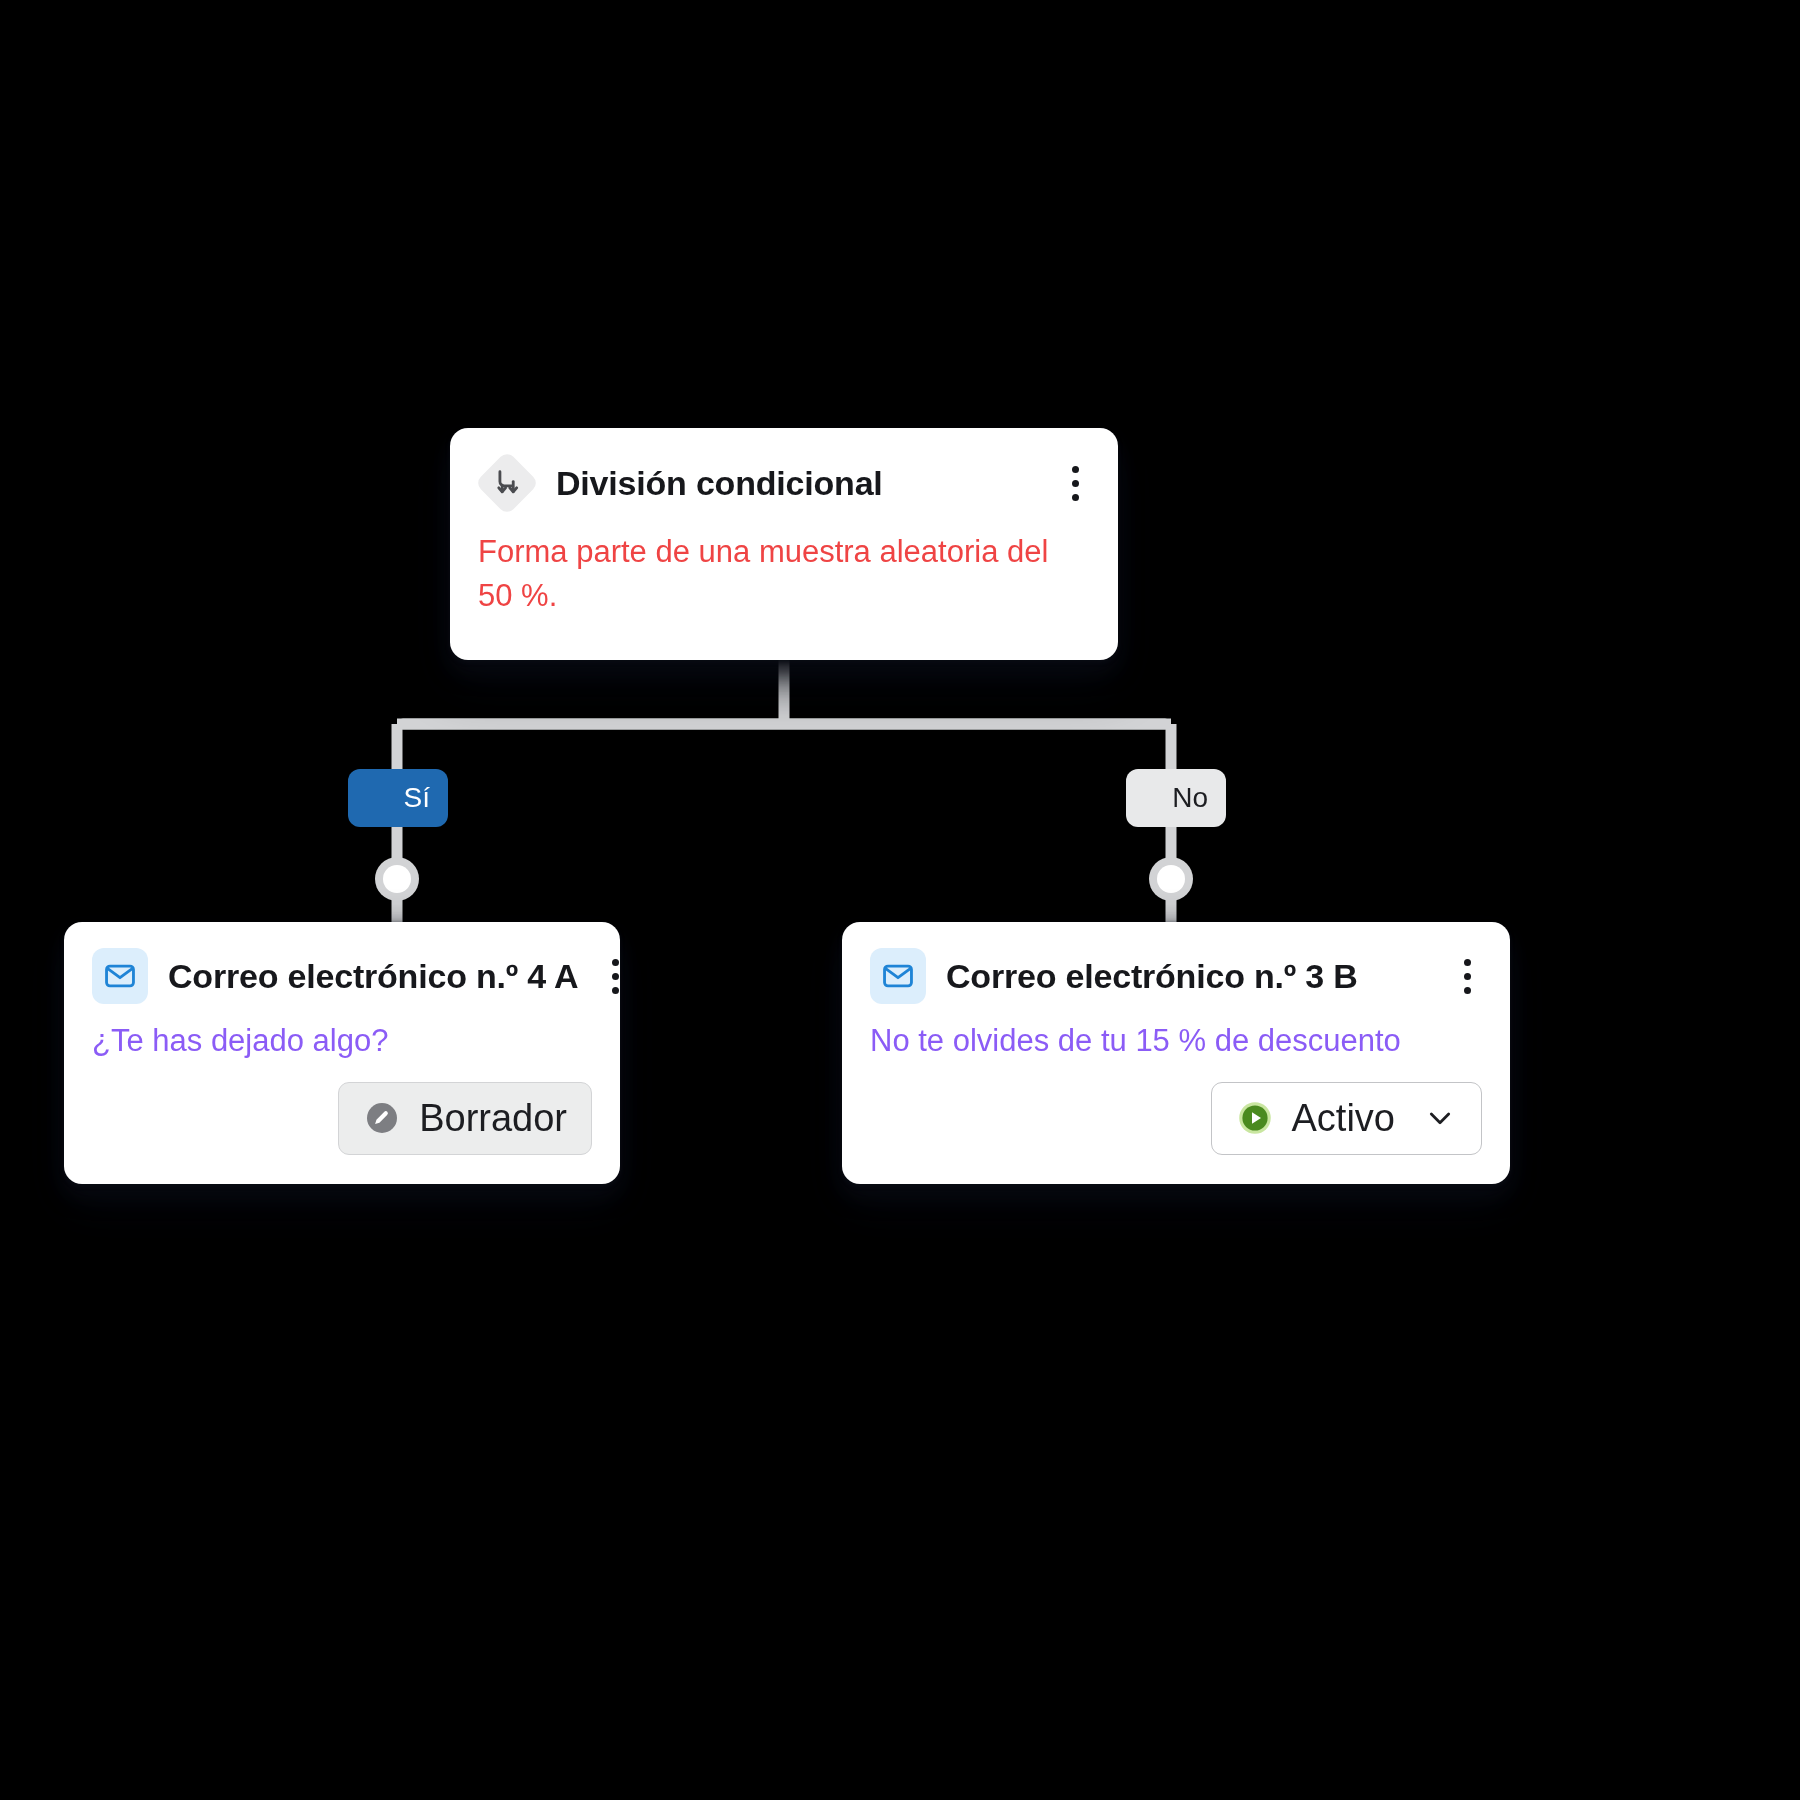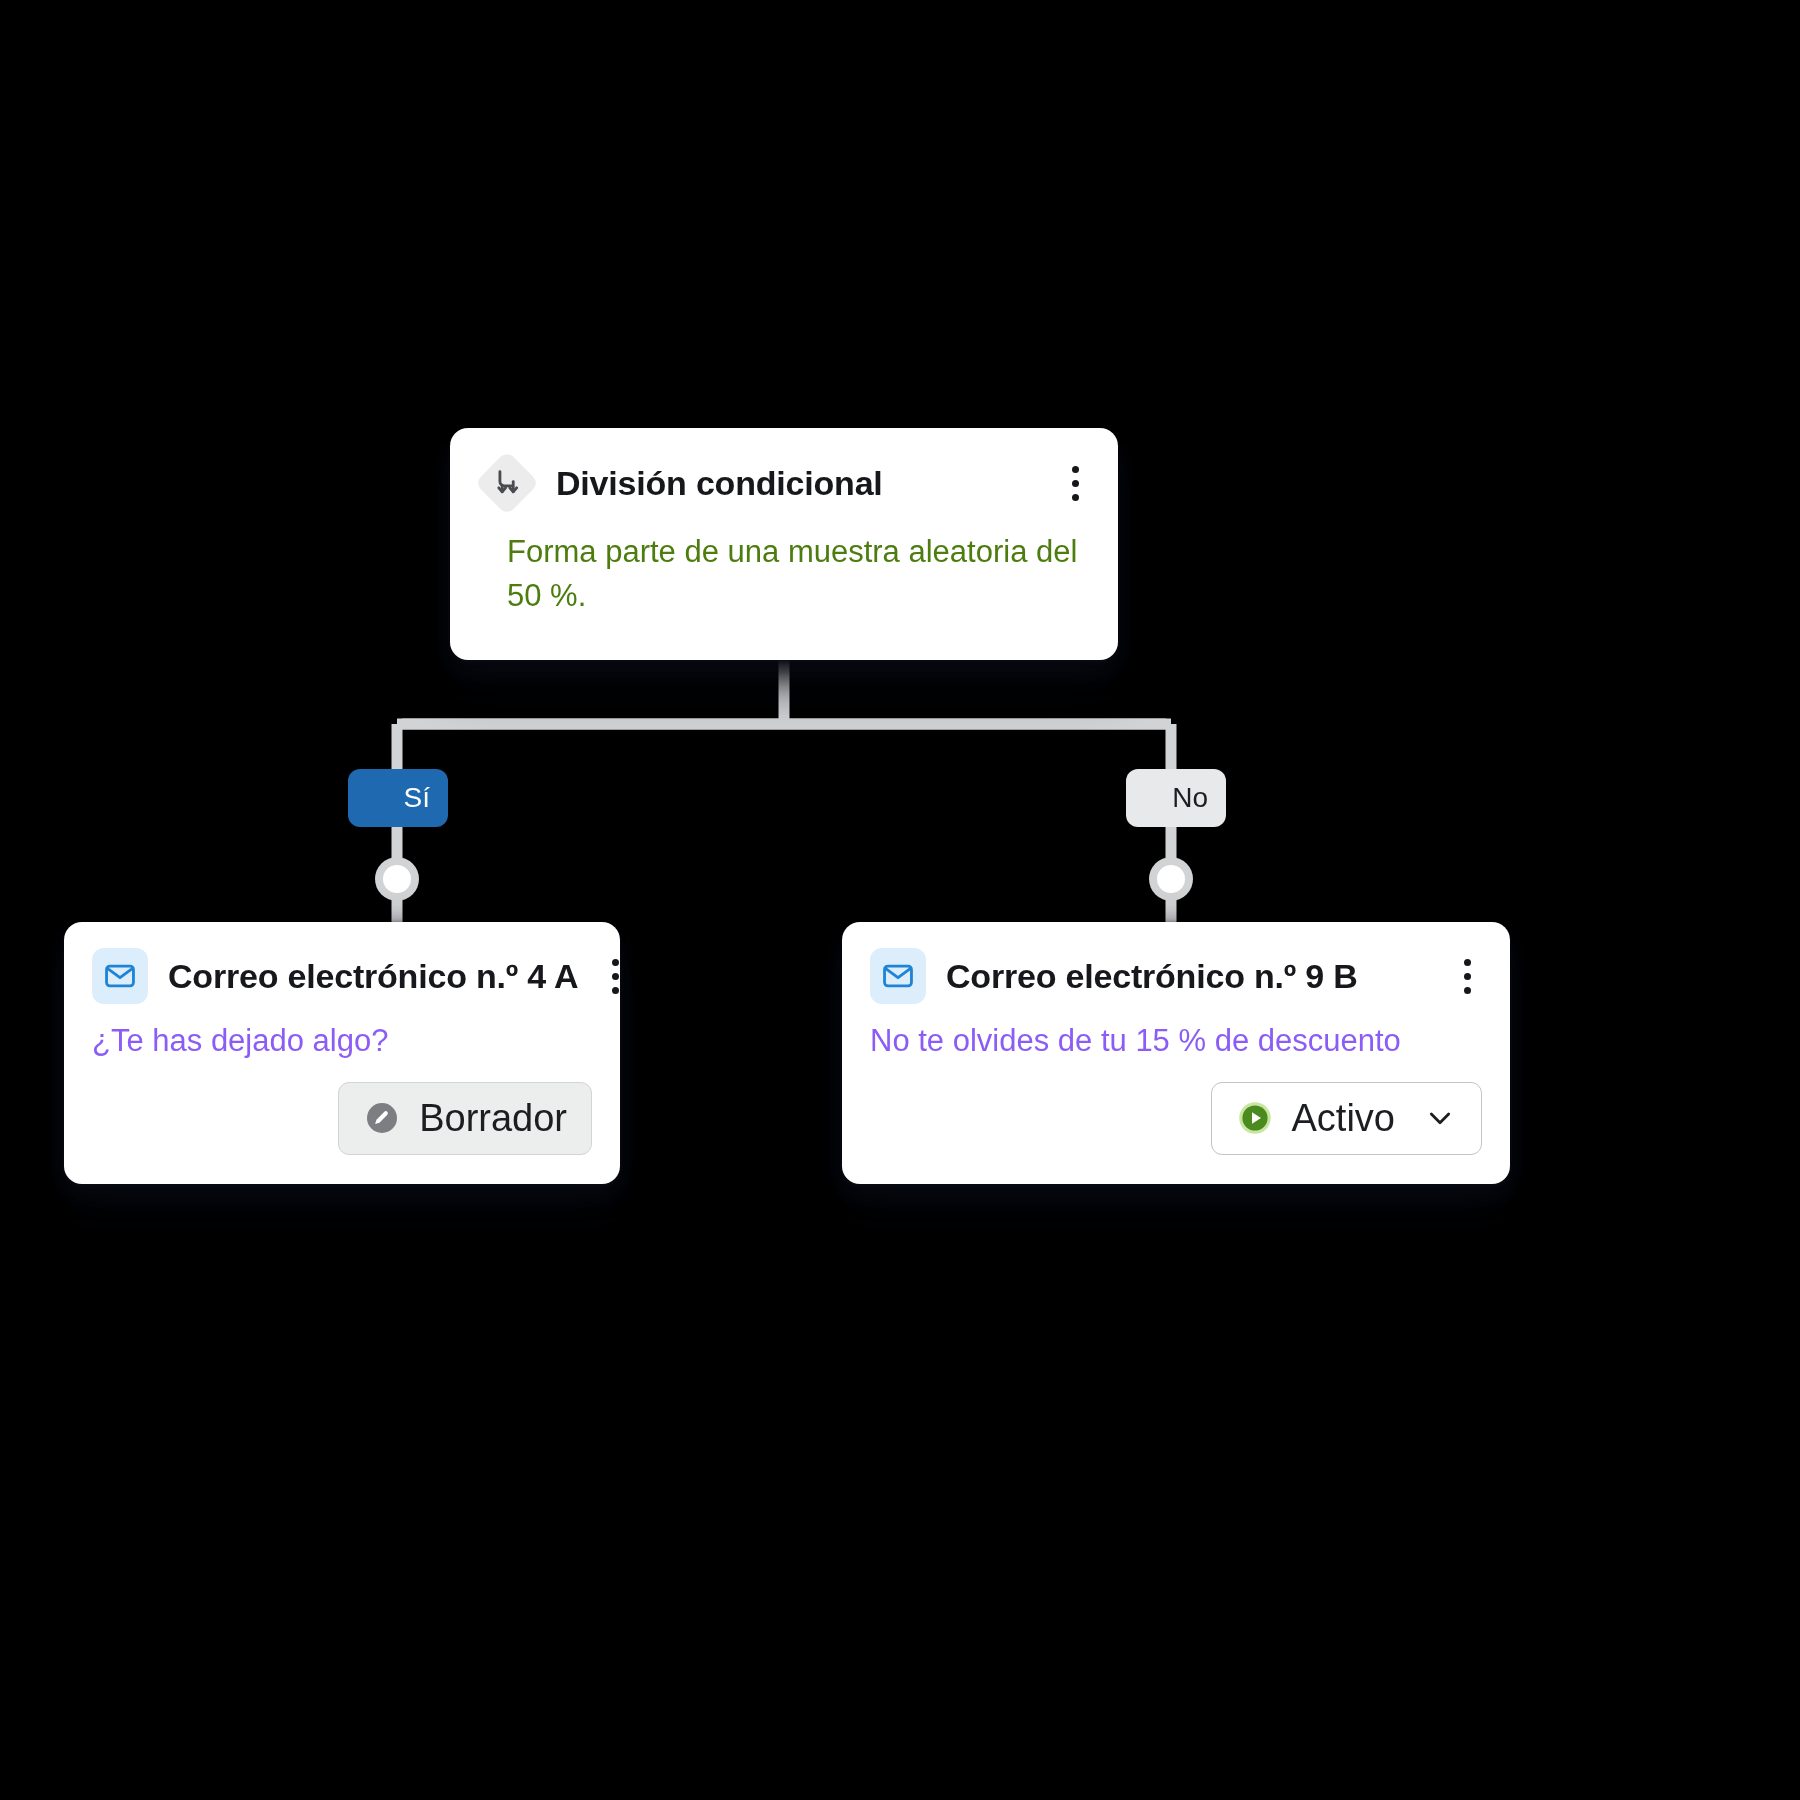--- a/index.html
+++ b/index.html
@@ -77,23 +77,22 @@
     width: 7px;
     height: 7px;
     border-radius: 50%;
     background: #16171b;
   }
 
   .card-body {
     padding: 18px 30px 28px 28px;
     font-size: 31px;
     line-height: 1.42;
-    color: #4d7c0f;
+    color: #ef4444;
     font-weight: 400;
-    margin-left: 29px;
   }
 
   
   #node-split {
     left: 450px;
     top: 428px;
     width: 668px;
     height: 232px;
   }
 
@@ -312,21 +311,21 @@
   </div>
 
   <div class="node-card" id="node-email-b">
     <div class="card-header">
       <span class="mail-icon">
         <svg width="34" height="34" viewBox="0 0 24 24" fill="none" stroke="#1f84d6" stroke-width="2" stroke-linecap="round" stroke-linejoin="round">
           <rect x="2.5" y="5" width="19" height="14" rx="2.4"></rect>
           <polyline points="3.6 7 12 13.2 20.4 7"></polyline>
         </svg>
       </span>
-      <span class="card-title">Correo electrónico n.º 9 B</span>
+      <span class="card-title">Correo electrónico n.º 3 B</span>
       <span class="kebab">
         <i></i>
           <i></i>
           <i></i>
       </span>
     </div>
     <div class="card-body-email">No te olvides de tu 15 % de descuento</div>
     <div class="status-row">
       <span class="chip chip-active">
         <span class="chip-icon">

